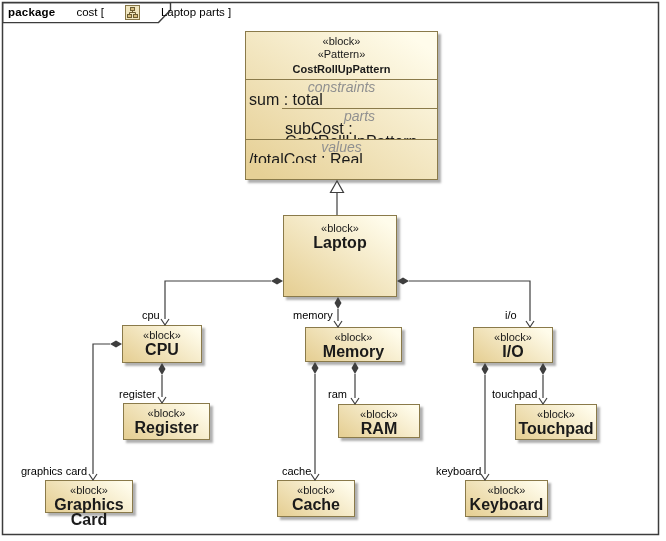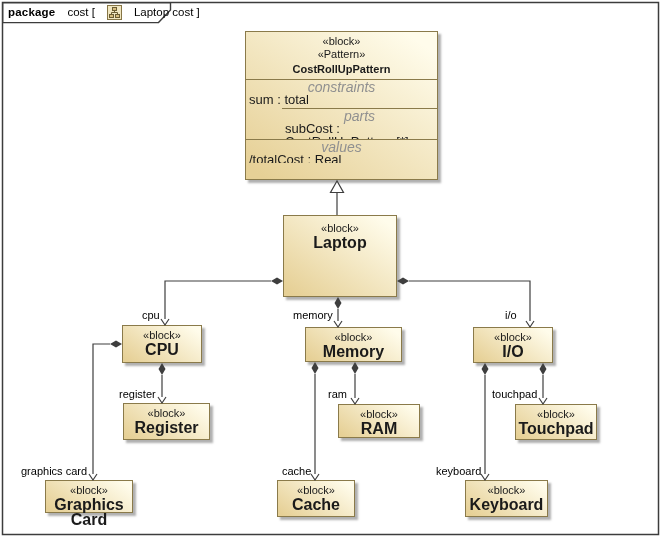--- a/index.html
+++ b/index.html
@@ -14,32 +14,32 @@
     border:1px solid #8a7a4a;
     box-shadow:3px 3px 2px rgba(150,150,150,.75);
     text-align:center;color:#1a1a1a;z-index:1;
   }
   .block .stereo{font-size:11px;line-height:13px;padding-top:3px;}
   .block .bname{font-size:16px;line-height:15px;font-weight:bold;}
   .block.tall .stereo{padding-top:6px;}
   
   .comp{box-sizing:border-box;border-top:1px solid #8a7a4a;overflow:hidden;}
   .comp-label{font-size:14px;line-height:11px;font-style:italic;color:#909090;text-align:center;padding-top:2px;}
-  .comp-item{font-size:13px;line-height:13px;text-align:left;padding-left:3px;}
+  .comp-item{font-size:16px;line-height:13px;text-align:left;padding-left:3px;}
   .pattern-head{height:47px;box-sizing:border-box;padding-top:3px;}
   .pattern-head .stereo{padding-top:0;font-size:11px;line-height:13px;}
   .pattern-head .bname{font-size:11px;line-height:16px;}
   
   #overlay{position:absolute;left:0;top:0;z-index:2;}
   
   .elabel{position:absolute;font-size:11px;line-height:11px;color:#000;white-space:nowrap;z-index:2;}
   
   #tabtext{
     position:absolute;left:8px;top:5px;z-index:3;font-size:11.5px;line-height:15px;
-    display:flex;align-items:center;gap:12px;white-space:nowrap;color:#000;
+    display:flex;align-items:center;gap:21px;white-space:nowrap;color:#000;
   }
   #tabtext .kw{font-weight:bold;letter-spacing:.2px;}
   #tabtext .dicon{display:inline-block;width:15px;height:15px;}
 </style>
 </head>
 <body>
 
 <div id="canvas">
 
   <div class="block" style="left:245px;top:31px;width:193px;height:149px;">
@@ -191,16 +191,16 @@
   <div id="tabtext">
     <span class="kw">package</span>
     <span>cost [</span>
     <svg class="dicon" viewBox="0 0 15 15">
       <rect x="0.5" y="0.5" width="14" height="14" fill="#f0e6c0" stroke="#867545"></rect>
       <path d="M7.5,5.5 V7.5 M4.5,9.5 V7.5 H10.5 V9.5" fill="none" stroke="#6b5c32"></path>
       <rect x="5.5" y="2.5" width="4" height="3" fill="#d6bd7e" stroke="#6b5c32"></rect>
       <rect x="2.5" y="9.5" width="4" height="3" fill="#d6bd7e" stroke="#6b5c32"></rect>
       <rect x="8.5" y="9.5" width="4" height="3" fill="#d6bd7e" stroke="#6b5c32"></rect>
     </svg>
-    <span>Laptop cost ]</span>
+    <span>Laptop parts ]</span>
   </div>
 
 </div>
 
 </body></html>

